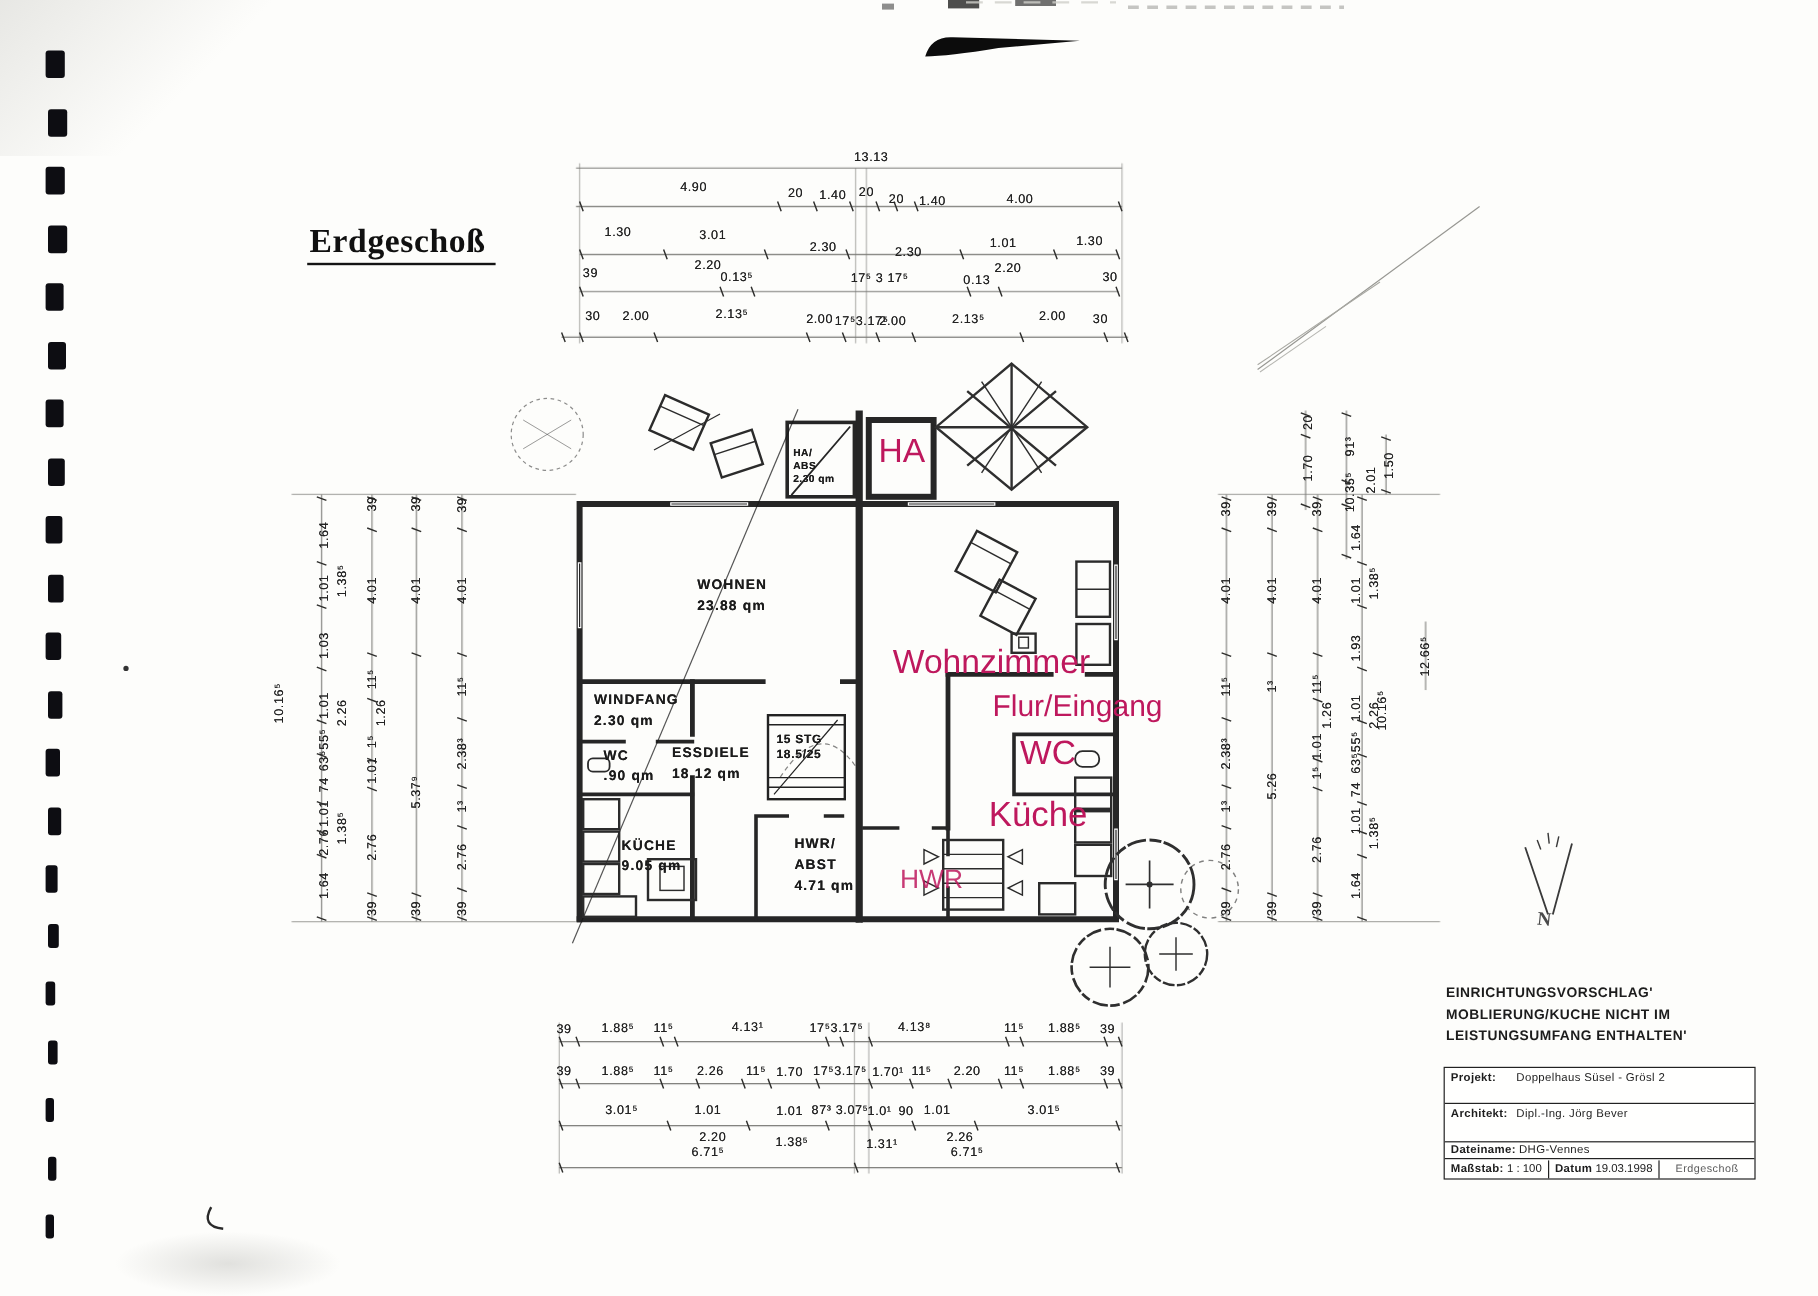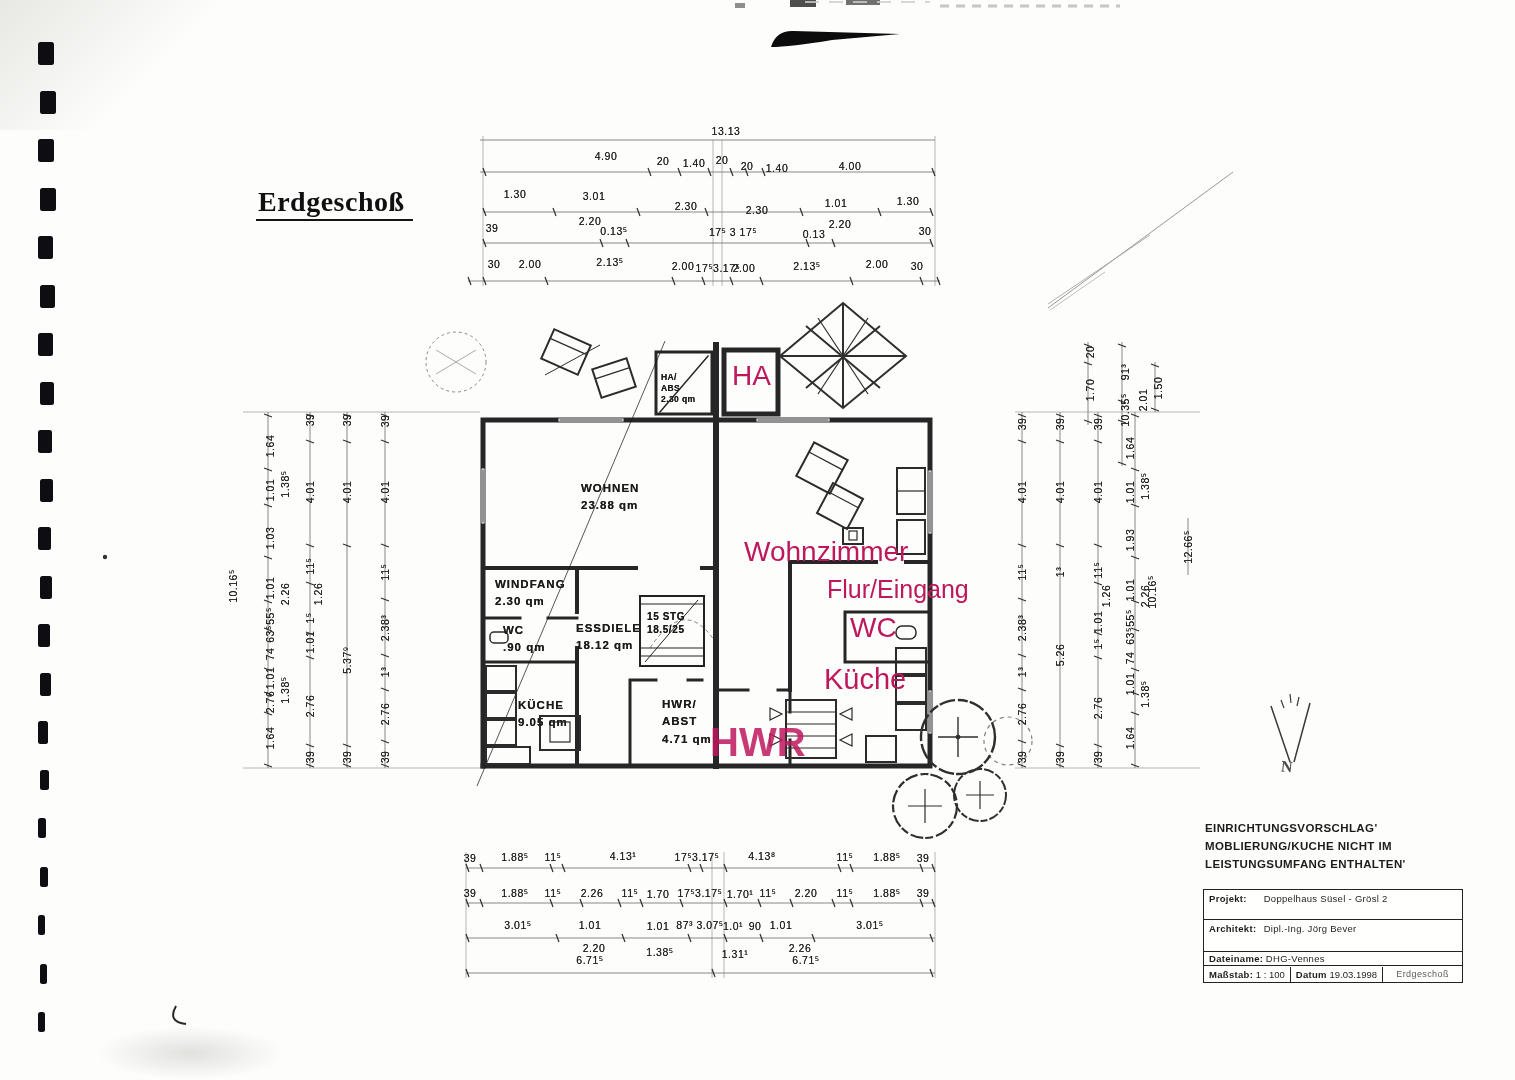--- a/index.html
+++ b/index.html
@@ -181,21 +181,21 @@
     </g>
 
     <g stroke="#3a3a3a" fill="none" stroke-width="1.5">
       <path d="M1271,706 L1290,762 M1310,703 L1294,762"></path>
       <path d="M1281,700 l3,8 M1290,694 l1,9 M1299,697 l-2,9" stroke-width="1.2"></path>
     </g>
   </svg>
 
   <div class="anno-layer">
       <span class="dim" style="left: 726px; top: 131px; transform: translate(-50%, -50%);">13.13</span>
-      <span class="dim" style="left: 578px; top: 156px; transform: translate(-50%, -50%); margin-left: 28px;">4.90</span>
+      <span class="dim" style="left: 578px; top: 156px; transform: translate(-50%, -50%);">4.90</span>
       <span class="dim" style="left: 663px; top: 161px; transform: translate(-50%, -50%);">20</span>
       <span class="dim" style="left: 694px; top: 163px; transform: translate(-50%, -50%);">1.40</span>
       <span class="dim" style="left: 722px; top: 160px; transform: translate(-50%, -50%);">20</span>
       <span class="dim" style="left: 747px; top: 166px; transform: translate(-50%, -50%);">20</span>
       <span class="dim" style="left: 777px; top: 168px; transform: translate(-50%, -50%);">1.40</span>
       <span class="dim" style="left: 850px; top: 166px; transform: translate(-50%, -50%);">4.00</span>
       <span class="dim" style="left: 515px; top: 194px; transform: translate(-50%, -50%);">1.30</span>
       <span class="dim" style="left: 594px; top: 196px; transform: translate(-50%, -50%);">3.01</span>
       <span class="dim" style="left: 686px; top: 206px; transform: translate(-50%, -50%);">2.30</span>
       <span class="dim" style="left: 757px; top: 210px; transform: translate(-50%, -50%);">2.30</span>
@@ -341,21 +341,21 @@
     <div>23.88 qm</div>
   </div>
   <div class="room-label" style="left:495px;top:576px;">
     <div>WINDFANG</div>
     <div>2.30 qm</div>
   </div>
   <div class="room-label" style="left:503px;top:622px;">
     <div>WC</div>
     <div>.90 qm</div>
   </div>
-  <div class="room-label" style="left:576px;top:620px;">
+  <div class="room-label" style="left:560px;top:620px;">
     <div>ESSDIELE</div>
     <div>18.12 qm</div>
   </div>
   <div class="room-label" style="left:518px;top:697px;">
     <div>KÜCHE</div>
     <div>9.05 qm</div>
   </div>
   <div class="room-label" style="left:646px;top:696px;margin-left:16px;">
     <div>HWR/</div>
     <div>ABST</div>
@@ -369,21 +369,21 @@
     <div>HA/</div>
     <div>ABS</div>
     <div>2.30 qm</div>
   </div>
 
   <div class="big-label" style="left:732px;top:360px;font-size:28px;">HA</div>
   <div class="big-label" style="left:744px;top:536px;font-size:28px;">Wohnzimmer</div>
   <div class="big-label" style="left:827px;top:575px;font-size:25px;">Flur/Eingang</div>
   <div class="big-label" style="left:850px;top:612px;font-size:28px;">WC</div>
   <div class="big-label" style="left:824px;top:663px;font-size:29px;">Küche</div>
-  <div class="big-label" style="left:710px;top:720px;font-size:40px;opacity:.85;font-weight:bold;">HWR</div>
+  <div class="big-label" style="left:750px;top:720px;font-size:22px;opacity:.85;">HWR</div>
 
   <div class="north-n">N</div>
 
   <div class="note">
     <div>EINRICHTUNGSVORSCHLAG'</div>
     <div>MOBLIERUNG/KUCHE NICHT IM</div>
     <div>LEISTUNGSUMFANG ENTHALTEN'</div>
   </div>
 
   <div class="tblock">

